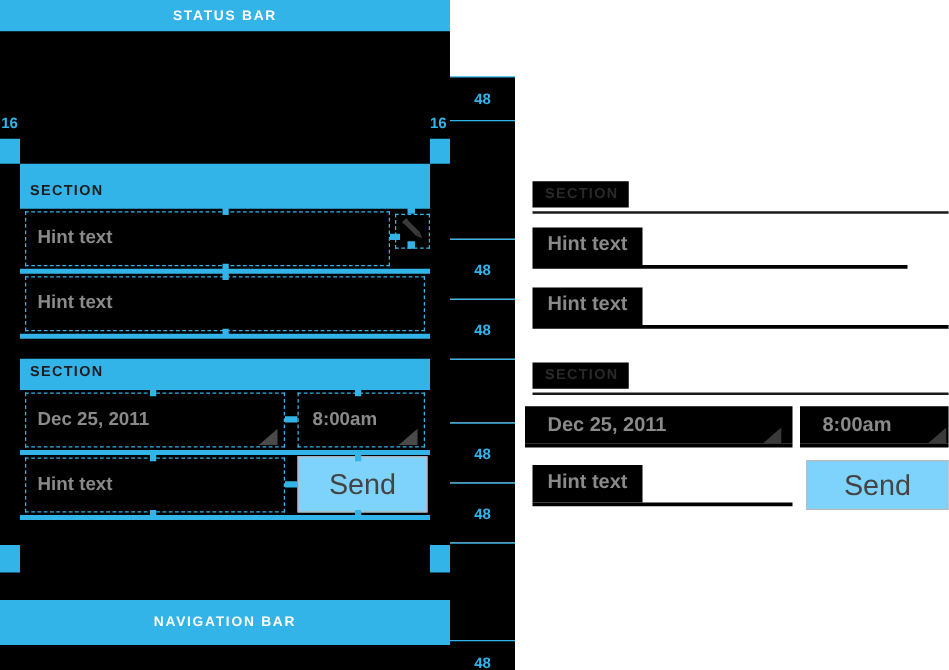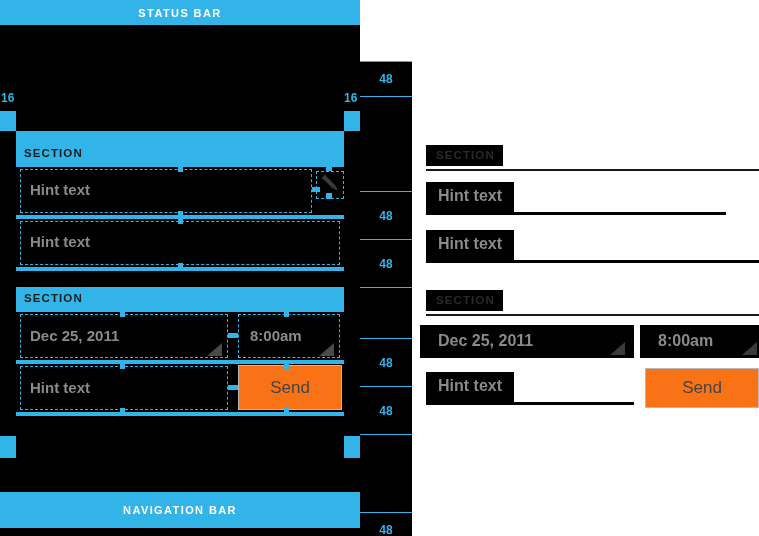--- a/index.html
+++ b/index.html
@@ -16,21 +16,21 @@
   .bar{
     position:absolute; left:0; width:360px;
     background:#33b4e8;
     color:#ffffff;
     font-size:11px; font-weight:bold; letter-spacing:1.4px;
     display:flex; align-items:center; justify-content:center;
     text-transform:uppercase;
   }
   #status-bar{ top:0; height:25px;text-align:center; }
   #action-bar{ top:25px; height:48px; color:#1b8fc4; }
-  #nav-bar{ top:492px; height:36px; }
+  #nav-bar{ top:480px; height:36px; }
 
   
   #device-body{ position:absolute; left:0; top:73px; width:360px; height:415px; background:#000; }
 
   
   #content-frame{
     position:absolute; left:16px; top:131px; width:328px; height:305px;
     background:#33b4e8;
   }
   
@@ -76,22 +76,22 @@
   .r-rule{ position:absolute; height:2px; background:#1a1a1a; }
   .r-hintbox{
     position:absolute; background:#000; color:#8a8a8a;
     font-size:16px; font-weight:bold; padding:5px 12px 7px 12px; white-space:nowrap;
   }
   .r-underline{ position:absolute; height:3px; background:#000; }
   .r-spinner{ position:absolute; background:#000; }
 
   
   .send-btn{
-    position:absolute; background:#f97316; border:1px solid #b9b9b9;
-    color:#444; font-size:17px; display:flex; align-items:center; justify-content:center;
+    position:absolute; background:#7dd3fc; border:1px solid #b9b9b9;
+    color:#444; font-size:23px; display:flex; align-items:center; justify-content:center;
   }
 
   
   #measure-col{ position:absolute; left:360px; top:0; width:52px; height:472px; background:#fff;margin-top:24px; }
   .mrow{
     position:absolute; left:0; width:52px; background:#000;
     color:#33b4e8; font-size:12px; font-weight:bold;
     display:flex; align-items:center; justify-content:center;
   }
   .mline-wide{ position:absolute; width:64px; height:1.5px; background:#33b4e8; }

